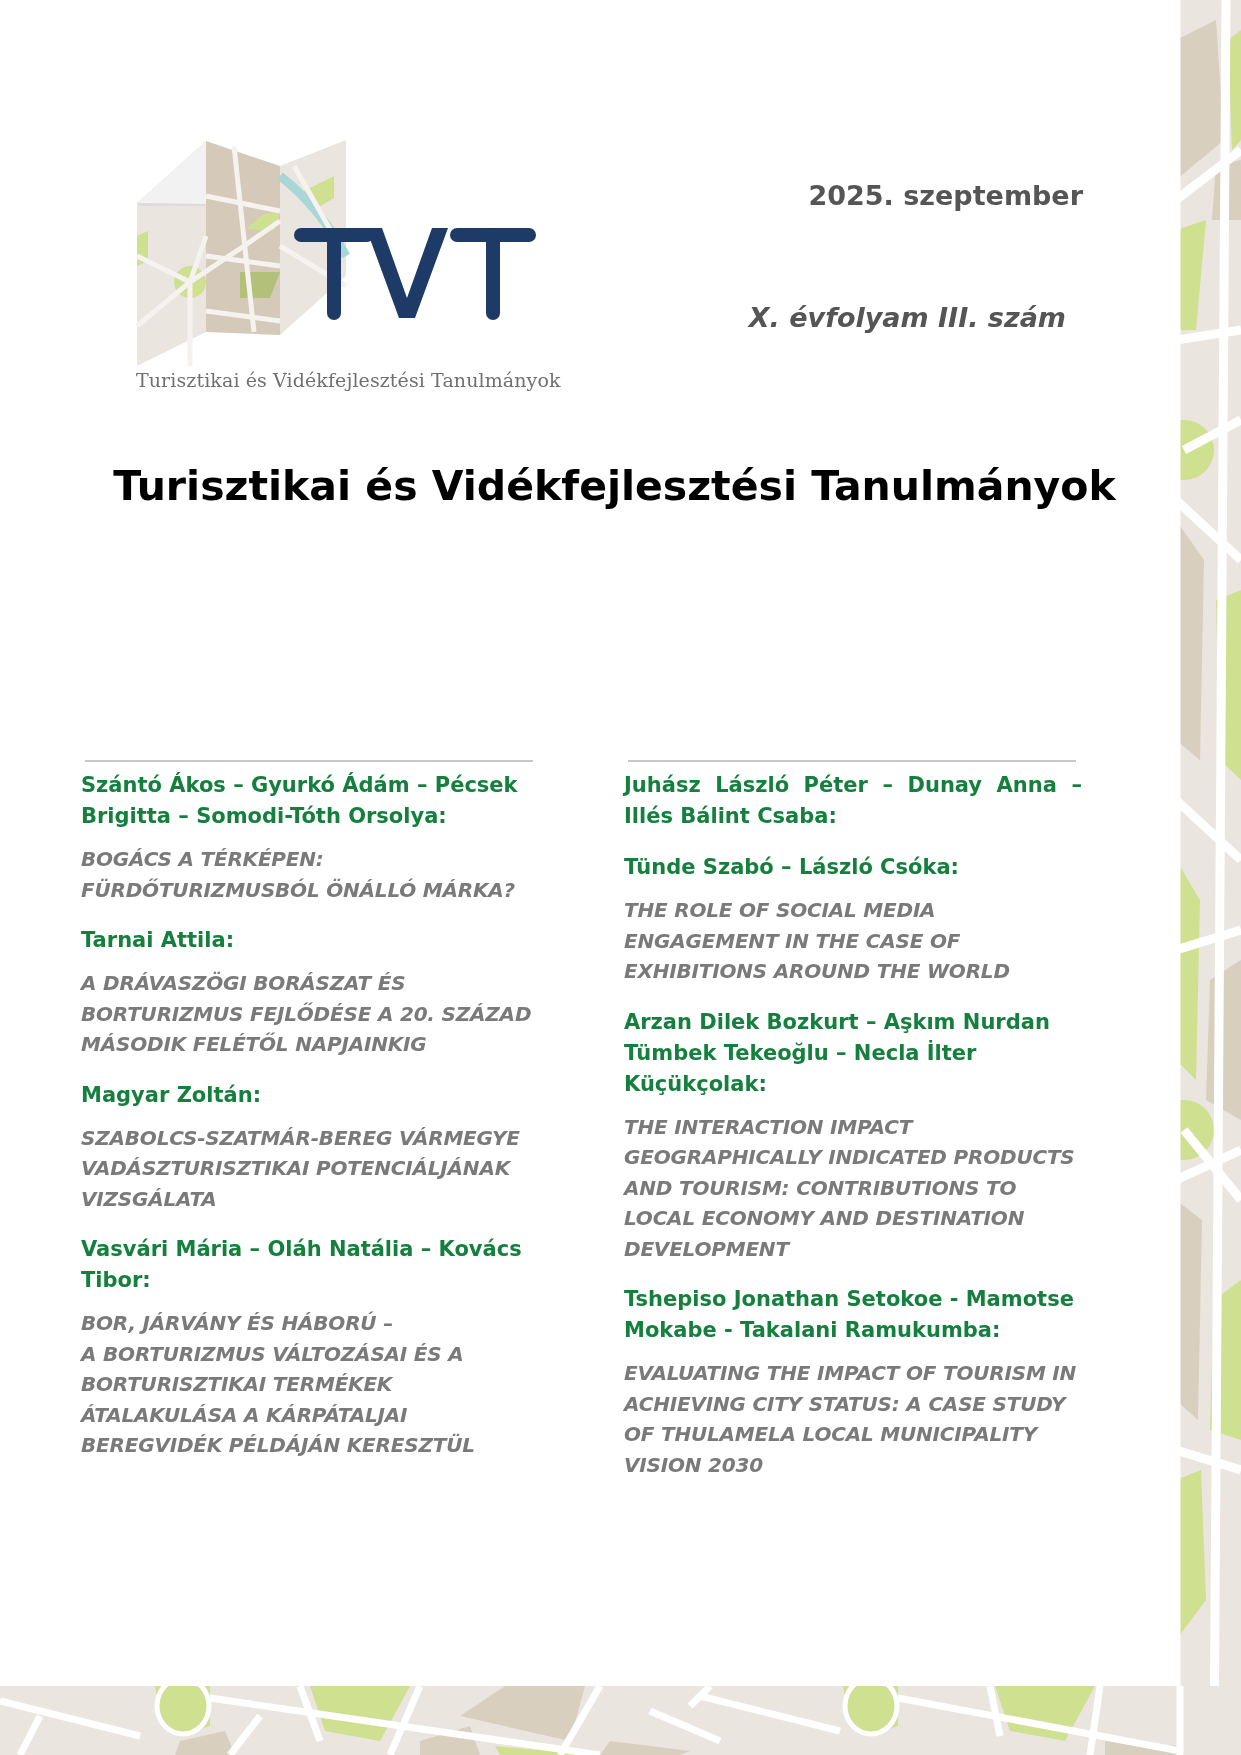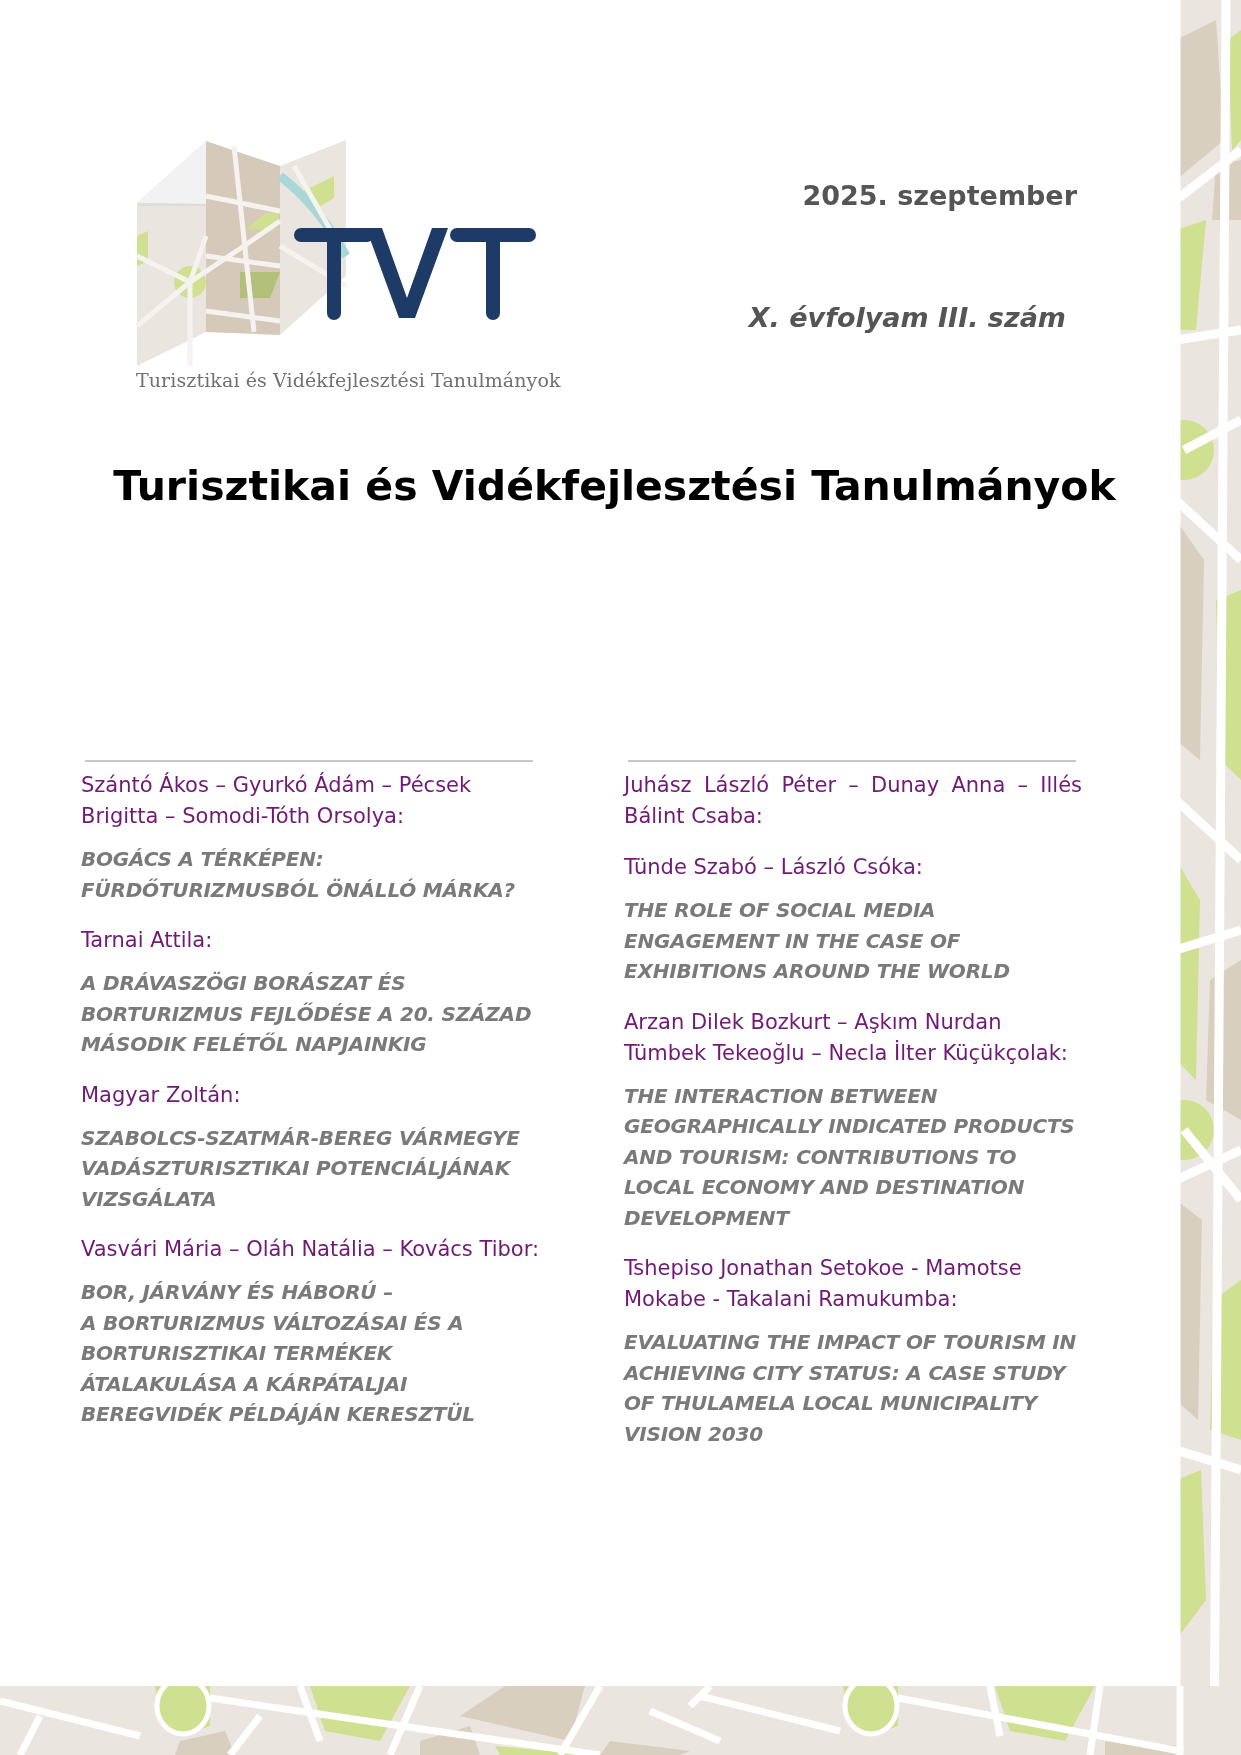--- a/index.html
+++ b/index.html
@@ -17,21 +17,21 @@
   
   #logo { left: 134px; top: 136px; width: 402px; height: 260px; }
   #logo-tagline {
     left: 136px; top: 369px; width: 400px;
     font-family: "DejaVu Serif", "Liberation Serif", serif;
     font-size: 19px; color: #707070; letter-spacing: 0.1px; white-space: nowrap;
   }
 
   
   #issue-date {
-    right: 164px; top: 180px;
+    right: 158px; top: 180px;
     font-size: 27px; font-weight: bold; color: #555555; white-space: nowrap;
   }
   #issue-volume {
     right: 175px; top: 302px;
     font-size: 27px; font-weight: bold; font-style: italic; color: #555555; white-space: nowrap; margin-left: 40px;
   }
 
   #journal-title {
     left: 0; width: 1241px; top: 462px; text-align: center;
     font-size: 41px; font-weight: bold; color: #000000; white-space: nowrap;
@@ -42,21 +42,21 @@
   
   .col { top: 760px; }
   #col-left { left: 81px; width: 470px; }
   #col-right { left: 610px; width: 458px; margin-left: 14px; }
   .sep { height: 0; border-top: 2px solid #c8c8c8; margin-bottom: 8px; }
   #col-left .sep { margin-left: 4px; width: 448px; }
   #col-right .sep { margin-left: 4px; width: 448px; }
 
   .entry { margin-bottom: 20px; }
   .authors {
-    font-size: 21px; font-weight: normal; color: #701a75; line-height: 31px;
+    font-size: 21px; font-weight: bold; color: #15803d; line-height: 31px;
     margin-bottom: 12px;
   }
   .authors.justify { text-align: justify; text-align-last: left; }
   .paper-title {
     font-size: 20px; font-weight: bold; font-style: italic; color: #7a7a7a;
     line-height: 30.5px; text-transform: none; letter-spacing: -0.2px;
   }
 </style>
 </head>
 <body>
@@ -199,19 +199,19 @@
   <div class="sep"></div>
   <div class="entry">
     <div class="authors justify">Juhász László Péter – Dunay Anna – Illés Bálint Csaba:</div>
   </div>
   <div class="entry">
     <div class="authors">Tünde Szabó – László Csóka:</div>
     <div class="paper-title">THE ROLE OF SOCIAL MEDIA ENGAGEMENT IN THE CASE OF EXHIBITIONS AROUND THE WORLD</div>
   </div>
   <div class="entry">
     <div class="authors">Arzan Dilek Bozkurt – Aşkım Nurdan Tümbek Tekeoğlu – Necla İlter Küçükçolak:</div>
-    <div class="paper-title">THE INTERACTION BETWEEN GEOGRAPHICALLY INDICATED PRODUCTS AND TOURISM: CONTRIBUTIONS TO LOCAL ECONOMY AND DESTINATION DEVELOPMENT</div>
+    <div class="paper-title">THE INTERACTION IMPACT GEOGRAPHICALLY INDICATED PRODUCTS AND TOURISM: CONTRIBUTIONS TO LOCAL ECONOMY AND DESTINATION DEVELOPMENT</div>
   </div>
   <div class="entry">
     <div class="authors">Tshepiso Jonathan Setokoe - Mamotse Mokabe - Takalani Ramukumba:</div>
     <div class="paper-title">EVALUATING THE IMPACT OF TOURISM IN ACHIEVING CITY STATUS: A CASE STUDY OF THULAMELA LOCAL MUNICIPALITY VISION 2030</div>
   </div>
 </div>
 
 </body></html>

